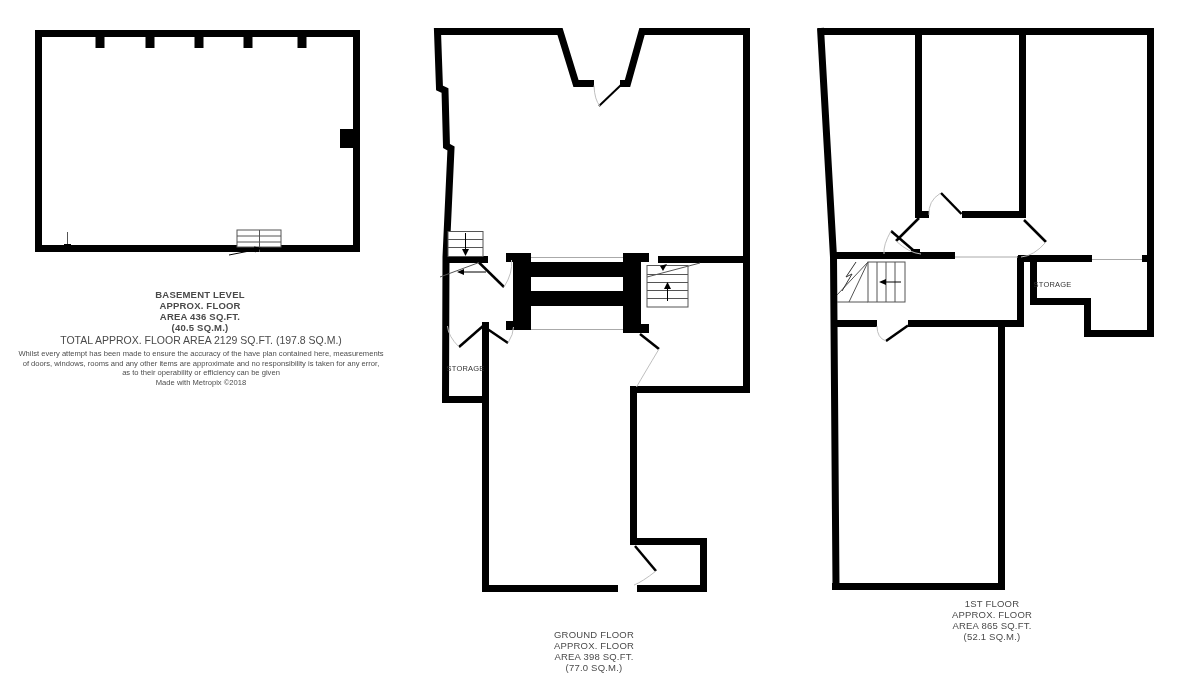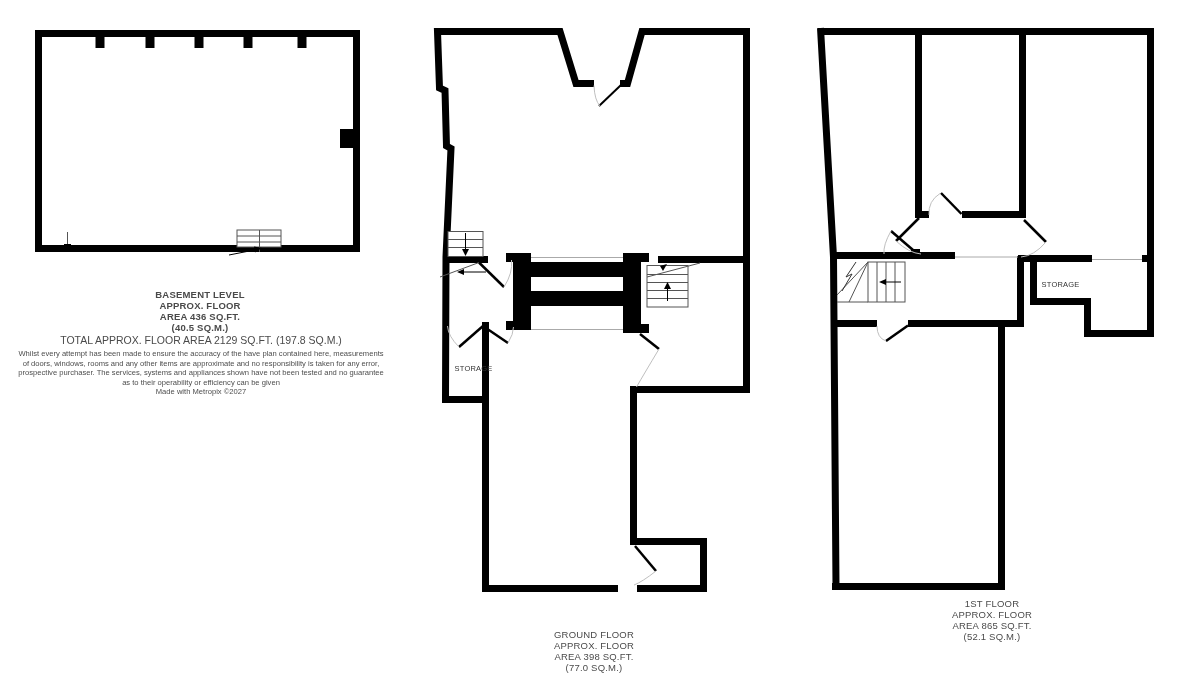--- a/index.html
+++ b/index.html
@@ -3,21 +3,21 @@
 <meta charset="utf-8">
 <style>
   html,body{margin:0;padding:0;background:#ffffff;}
   .canvas{position:relative;width:1200px;height:673px;background:#ffffff;overflow:hidden;
           font-family:"Liberation Sans",sans-serif;color:#444;}
   .plan-svg{position:absolute;left:0;top:0;}
   .lbl{position:absolute;text-align:center;color:#4a4a4a;}
   .floor-lbl{font-size:9.5px;line-height:11px;letter-spacing:.2px;}
   .total-lbl{font-size:10.5px;line-height:12px;}
   .disc-lbl{font-size:7.6px;line-height:9.6px;color:#4d4d4d;}
-  .storage-lbl{font-size:7.5px;line-height:8px;letter-spacing:.2px;color:#333;margin-left:8px;}
+  .storage-lbl{font-size:7.5px;line-height:8px;letter-spacing:.2px;color:#333;}
 </style>
 </head>
 <body>
 
 <div class="canvas">
 
 <svg class="plan-svg" width="1200" height="673" viewBox="0 0 1200 673">
 
   <g fill="none" stroke="#000">
     <path d="M38.5,33.5 H356.5 V248.5 H38.5 Z" stroke-width="7"></path>
@@ -184,23 +184,22 @@
     <div>APPROX. FLOOR</div>
     <div>AREA 436 SQ.FT.</div>
     <div>(40.5 SQ.M.)</div>
   </div>
 
   <div class="lbl total-lbl" style="left:0px;top:334px;width:378px;padding-left:12px;">TOTAL APPROX. FLOOR AREA 2129 SQ.FT. (197.8 SQ.M.)</div>
 
   <div class="lbl disc-lbl" style="left:0px;top:349px;width:402px;">
     <div>Whilst every attempt has been made to ensure the accuracy of the have plan contained here, measurements</div>
     <div>of doors, windows, rooms and any other items are approximate and no responsibility is taken for any error,</div>
-    <div>prospective purchaser. The services, systems and appliances shown have not been tested and no guarantee</div>
     <div>as to their operability or efficiency can be given</div>
-    <div>Made with Metropix ©2027</div>
+    <div>Made with Metropix ©2018</div>
   </div>
 
   <div class="lbl storage-lbl" style="left:443px;top:365px;width:45px;">STORAGE</div>
 
   <div class="lbl storage-lbl" style="left:1030px;top:281px;width:45px;">STORAGE</div>
 
   <div class="lbl floor-lbl" style="left:494px;top:629px;width:200px;">
     <div>GROUND FLOOR</div>
     <div>APPROX. FLOOR</div>
     <div>AREA 398 SQ.FT.</div>

